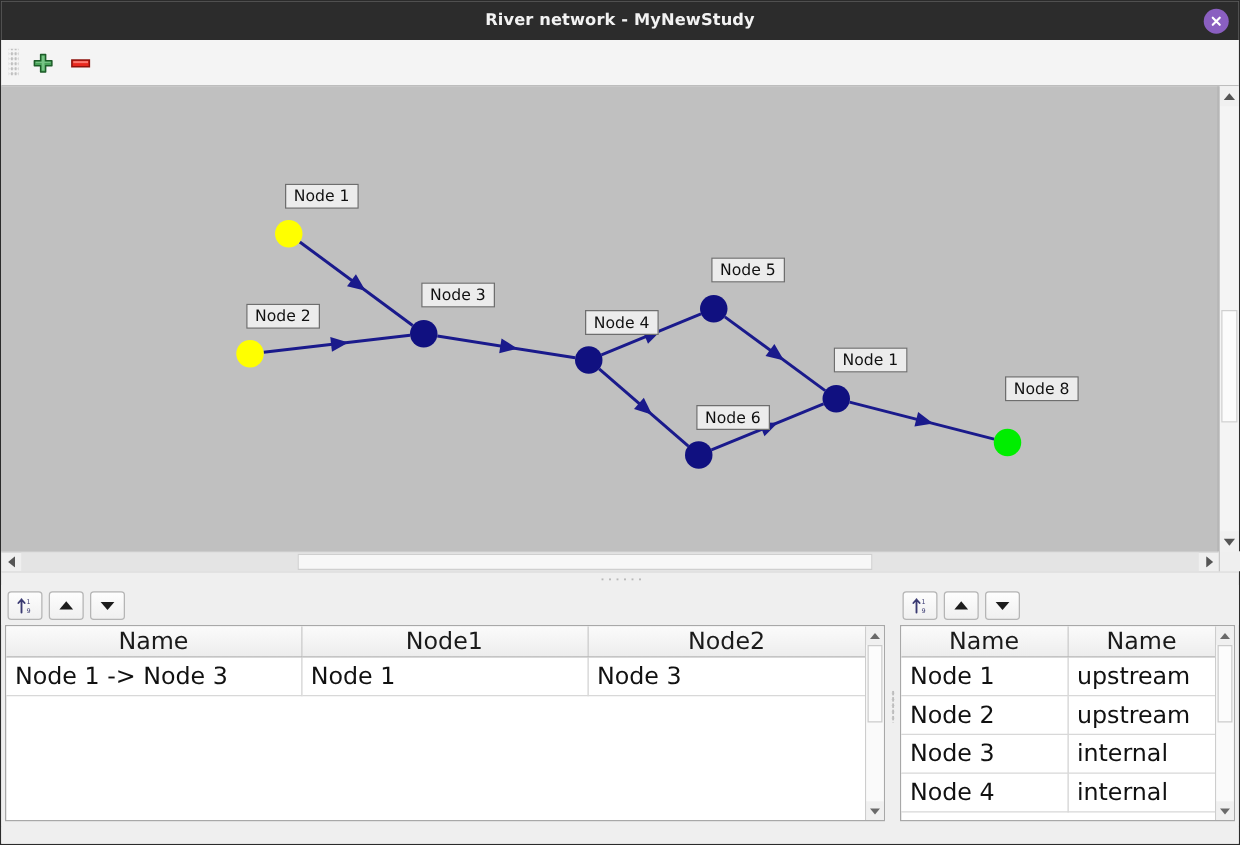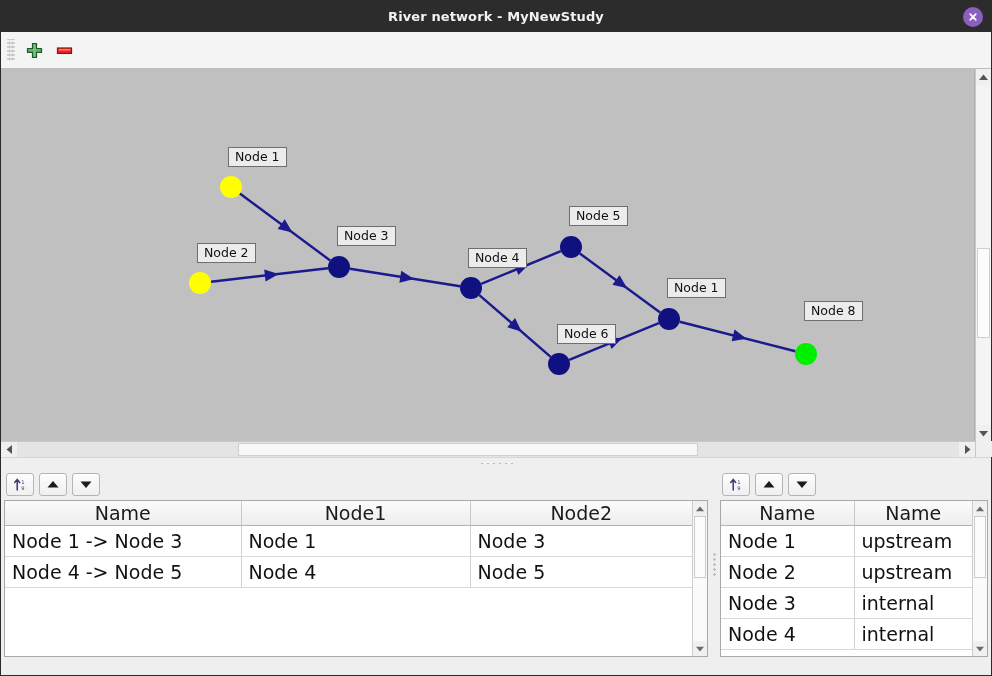--- a/index.html
+++ b/index.html
@@ -387,25 +387,20 @@
                   <th>Node1</th>
                   <th>Node2</th>
                 </tr>
               </thead>
             <tbody id="reaches-body">
                 <tr>
                   <td>Node 1 -&gt; Node 3</td>
                   <td>Node 1</td>
                   <td>Node 3</td>
                 </tr>
-                <tr>
-                  <td>Node 4 -&gt; Node 5</td>
-                  <td>Node 4</td>
-                  <td>Node 5</td>
-                </tr>
               </tbody>
           </table>
         </div>
         <div class="tbl-vsb">
           <div class="sb-arrow">
             <svg width="8" height="6" viewBox="0 0 8 6">
               <path d="M0,5.2 L8,5.2 L4,0.4 Z" fill="#6a6a6a"></path>
             </svg>
           </div>
           <div class="tbl-track">

